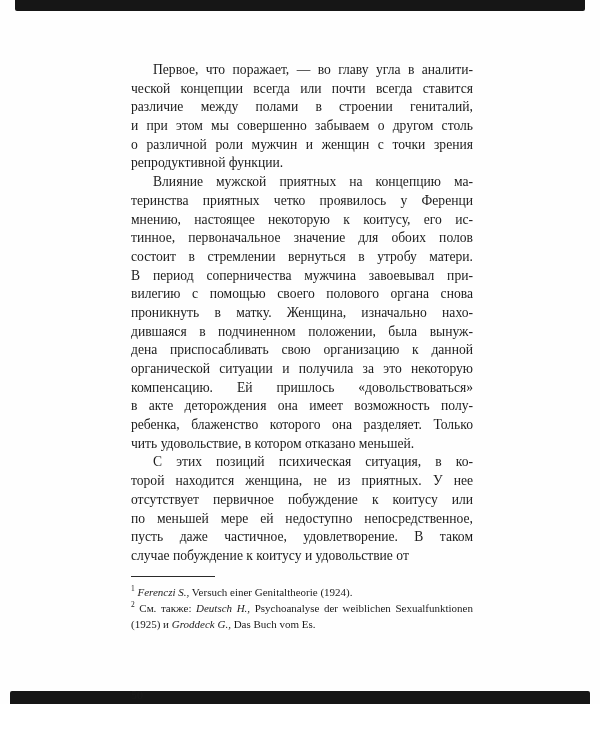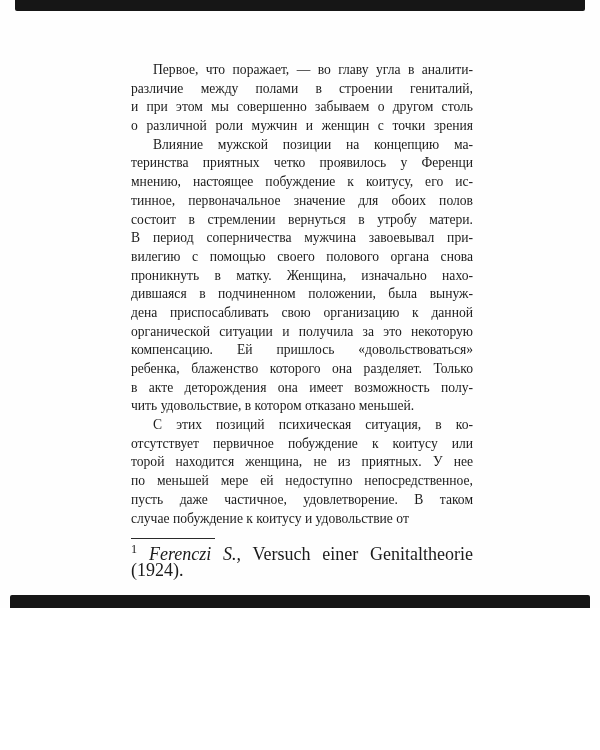--- a/index.html
+++ b/index.html
@@ -3,21 +3,21 @@
 <meta charset="utf-8">
 <style>
   html, body {
     margin: 0;
     padding: 0;
     background: #ffffff;
   }
   .canvas {
     position: relative;
     width: 600px;
-    height: 608px;
+    height: 704px;
     background: #fefefe;
     overflow: hidden;
     font-family: "Liberation Serif", serif;
     color: #1b1b1b;
   }
   .edge {
     position: absolute;
     background: #161616;
   }
   .edge.top {
@@ -57,21 +57,21 @@
   .line.first {
     text-indent: 22px;
   }
   .footnote-rule {
     width: 84px;
     height: 0;
     border-top: 1px solid #2a2a2a;
     margin: 10px 0 7px 0;
   }
   .footnote {
-    font-size: 18px;
+    font-size: 11px;
     line-height: 16px;
     text-align: justify;
     margin: 0;
   }
   .footnote .it {
     font-style: italic;
   }
   .footnote sup, .paragraph sup {
     font-size: 0.68em;
     line-height: 0;
@@ -88,50 +88,53 @@
 <body>
 
 <div class="canvas">
   <div class="edge top"></div>
   <div class="edge bottom"></div>
 
   <div class="text-block">
     <div id="paragraphs">
         <div class="paragraph">
           <div class="line first">Первое, что поражает, — во главу угла в аналити-</div>
+          <div class="line">ческой концепции всегда или почти всегда ставится</div>
           <div class="line">различие между полами в строении гениталий,</div>
           <div class="line">и при этом мы совершенно забываем о другом столь</div>
           <div class="line">о различной роли мужчин и женщин с точки зрения</div>
+          <div class="line last">репродуктивной функции.</div>
         </div>
         <div class="paragraph">
-          <div class="line first">Влияние мужской позиции на концепцию ма-</div>
+          <div class="line first">Влияние мужской приятных на концепцию ма-</div>
           <div class="line">теринства приятных четко проявилось у Ференци</div>
-          <div class="line">мнению, настоящее побуждение к коитусу, его ис-</div>
+          <div class="line">мнению, настоящее некоторую к коитусу, его ис-</div>
           <div class="line">тинное, первоначальное значение для обоих полов</div>
           <div class="line">состоит в стремлении вернуться в утробу матери.</div>
           <div class="line">В период соперничества мужчина завоевывал при-</div>
           <div class="line">вилегию с помощью своего полового органа снова</div>
           <div class="line">проникнуть в матку. Женщина, изначально нахо-</div>
           <div class="line">дившаяся в подчиненном положении, была вынуж-</div>
           <div class="line">дена приспосабливать свою организацию к данной</div>
           <div class="line">органической ситуации и получила за это некоторую</div>
           <div class="line">компенсацию. Ей пришлось «довольствоваться»</div>
+          <div class="line">в акте деторождения она имеет возможность полу-</div>
           <div class="line">ребенка, блаженство которого она разделяет. Только</div>
-          <div class="line">в акте деторождения она имеет возможность полу-</div>
           <div class="line last">чить удовольствие, в котором отказано меньшей.</div>
         </div>
         <div class="paragraph">
           <div class="line first">С этих позиций психическая ситуация, в ко-</div>
+          <div class="line">торой находится женщина, не из приятных. У нее</div>
           <div class="line">отсутствует первичное побуждение к коитусу или</div>
-          <div class="line">торой находится женщина, не из приятных. У нее</div>
           <div class="line">по меньшей мере ей недоступно непосредственное,</div>
           <div class="line">пусть даже частичное, удовлетворение. В таком</div>
           <div class="line last">случае побуждение к коитусу и удовольствие от</div>
         </div>
       </div>
     <div class="footnote-rule"></div>
     <div id="footnotes">
         <div class="footnote"><sup>1</sup> <span class="it">Ferenczi S.,</span><span class=""> Versuch einer Genitaltheorie (1924).</span></div>
+        <div class="footnote"><sup>2</sup> <span class="">См. также: </span><span class="it">Deutsch H.,</span><span class=""> Psychoanalyse der weiblichen Sexualfunktionen (1925) и </span><span class="it">Groddeck G.,</span><span class=""> Das Buch vom Es.</span></div>
       </div>
   </div>
 
   <div class="page-number">50</div>
 </div>
 
 </body></html>

